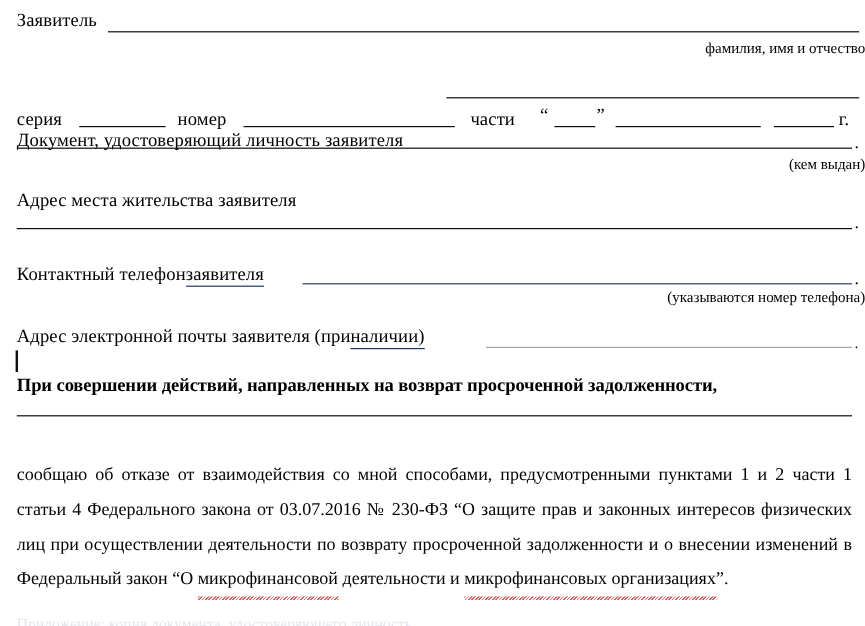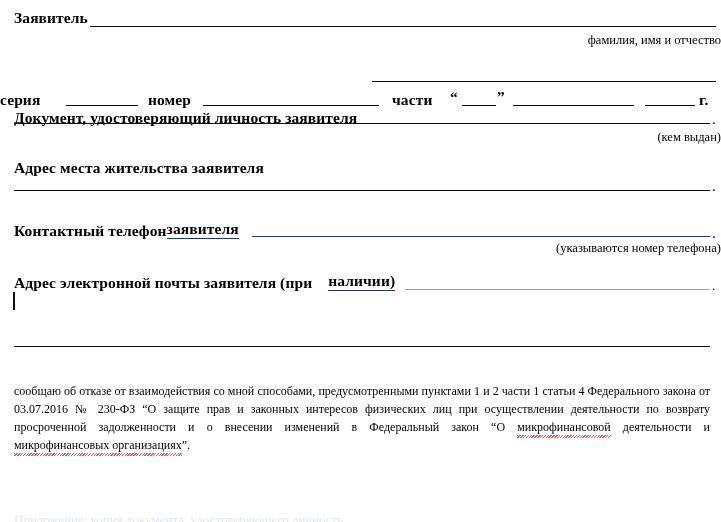--- a/index.html
+++ b/index.html
@@ -21,23 +21,22 @@
     width: 721px;
     height: 522px;
     background: #ffffff;
     box-sizing: border-box;
   }
 
   
   .row {
     position: absolute;
     display: flex;
-    align-items: flex-end;
+    align-items: flex-start;
     white-space: nowrap;
-    font-weight: bold;
   }
   .lbl {
     font-size: 15.5px;
     line-height: 1;
     letter-spacing: 0.1px;
   }
   .caption {
     position: absolute;
     font-size: 12.5px;
     line-height: 1;
@@ -102,24 +101,24 @@
     position: absolute;
     font-weight: bold;
     font-size: 15.5px;
     line-height: 1;
     letter-spacing: -0.1px;
   }
 
   
   .body-par {
     position: absolute;
-    font-size: 12px;
+    font-size: 15px;
     text-align: justify;
     text-justify: inter-word;
-    line-height: 18px;
+    line-height: 29px;
   }
   .body-par p { margin: 0; }
 
   
   .caret {
     position: absolute;
     width: 1.6px;
     background: #101010;
   }
 
@@ -144,21 +143,21 @@
   <div class="rule" style="left:90px; top:26px; width:626px;"></div>
   <div class="caption" style="top:34px;">
     <span>фамилия, имя и отчество</span>
   </div>
 
   <div class="row lbl" style="left:14px; top:65px;margin-top:45px;">
     <span>Документ, удостоверяющий личность заявителя</span>
   </div>
   <div class="rule" style="left:372px; top:81px; width:344px;"></div>
 
-  <div class="row lbl" style="left:0; top:92px;">
+  <div class="row lbl" style="left:14px; top:92px;">
     <span>серия</span>
   </div>
   <div class="rule" style="left:66px; top:105px; width:72px;"></div>
 
   <div class="row lbl" style="left:148px; top:92px;">
     <span>номер</span>
   </div>
   <div class="rule" style="left:203px; top:105px; width:176px;"></div>
 
   <div class="row lbl" style="left:392px; top:92px;">
@@ -194,29 +193,30 @@
   <div class="row lbl" style="left:14px; top:221px;">
     <span>Контактный телефон </span>
       <span class="u-blue">заявителя</span>
   </div>
   <div class="rule-blue" style="left:252px; top:236px; width:458px;"></div>
   <div class="dot" style="left:712px; top:226px;">.</div>
   <div class="caption" style="top:242px;">
     <span>(указываются номер телефона)</span>
   </div>
 
-  <div class="row lbl" style="left:14px; top:273px;gap:16px;">
+  <div class="row lbl" style="left:14px; top:273px;">
     <span>Адрес электронной почты заявителя (при </span>
       <span class="u-blue">наличии)</span>
   </div>
   <div class="rule-grey" style="left:405px; top:289px; width:305px;"></div>
   <div class="dot" style="left:712px; top:279px; font-size:13px;">.</div>
 
   <div class="caret" style="left:13px; top:292px; height:18px;"></div>
 
+  <div class="bold-line" style="left:14px; top:314px;">При совершении действий, направленных на возврат просроченной задолженности,</div>
   <div class="rule" style="left:14px; top:346px; width:696px;"></div>
 
   <div class="body-par" style="left:14px; top:382px; width:696px;">
     <p id="statement-text"><span>сообщаю об отказе от взаимодействия со мной способами, предусмотренными пунктами 1 и 2 части 1 статьи 4 Федерального закона от 03.07.2016 № 230-ФЗ “О защите прав и законных интересов физических лиц при осуществлении деятельности по возврату просроченной задолженности и о внесении изменений в Федеральный закон “О </span><span class="spell">микрофинансовой</span><span> </span><span>деятельности</span><span> и </span><span class="spell">микрофинансовых организациях</span><span>”.</span></p>
   </div>
 
   <div class="cutoff" style="left:14px; top:513px; width:696px;">Приложение: копия документа, удостоверяющего личность</div>
 
 </div>
 

